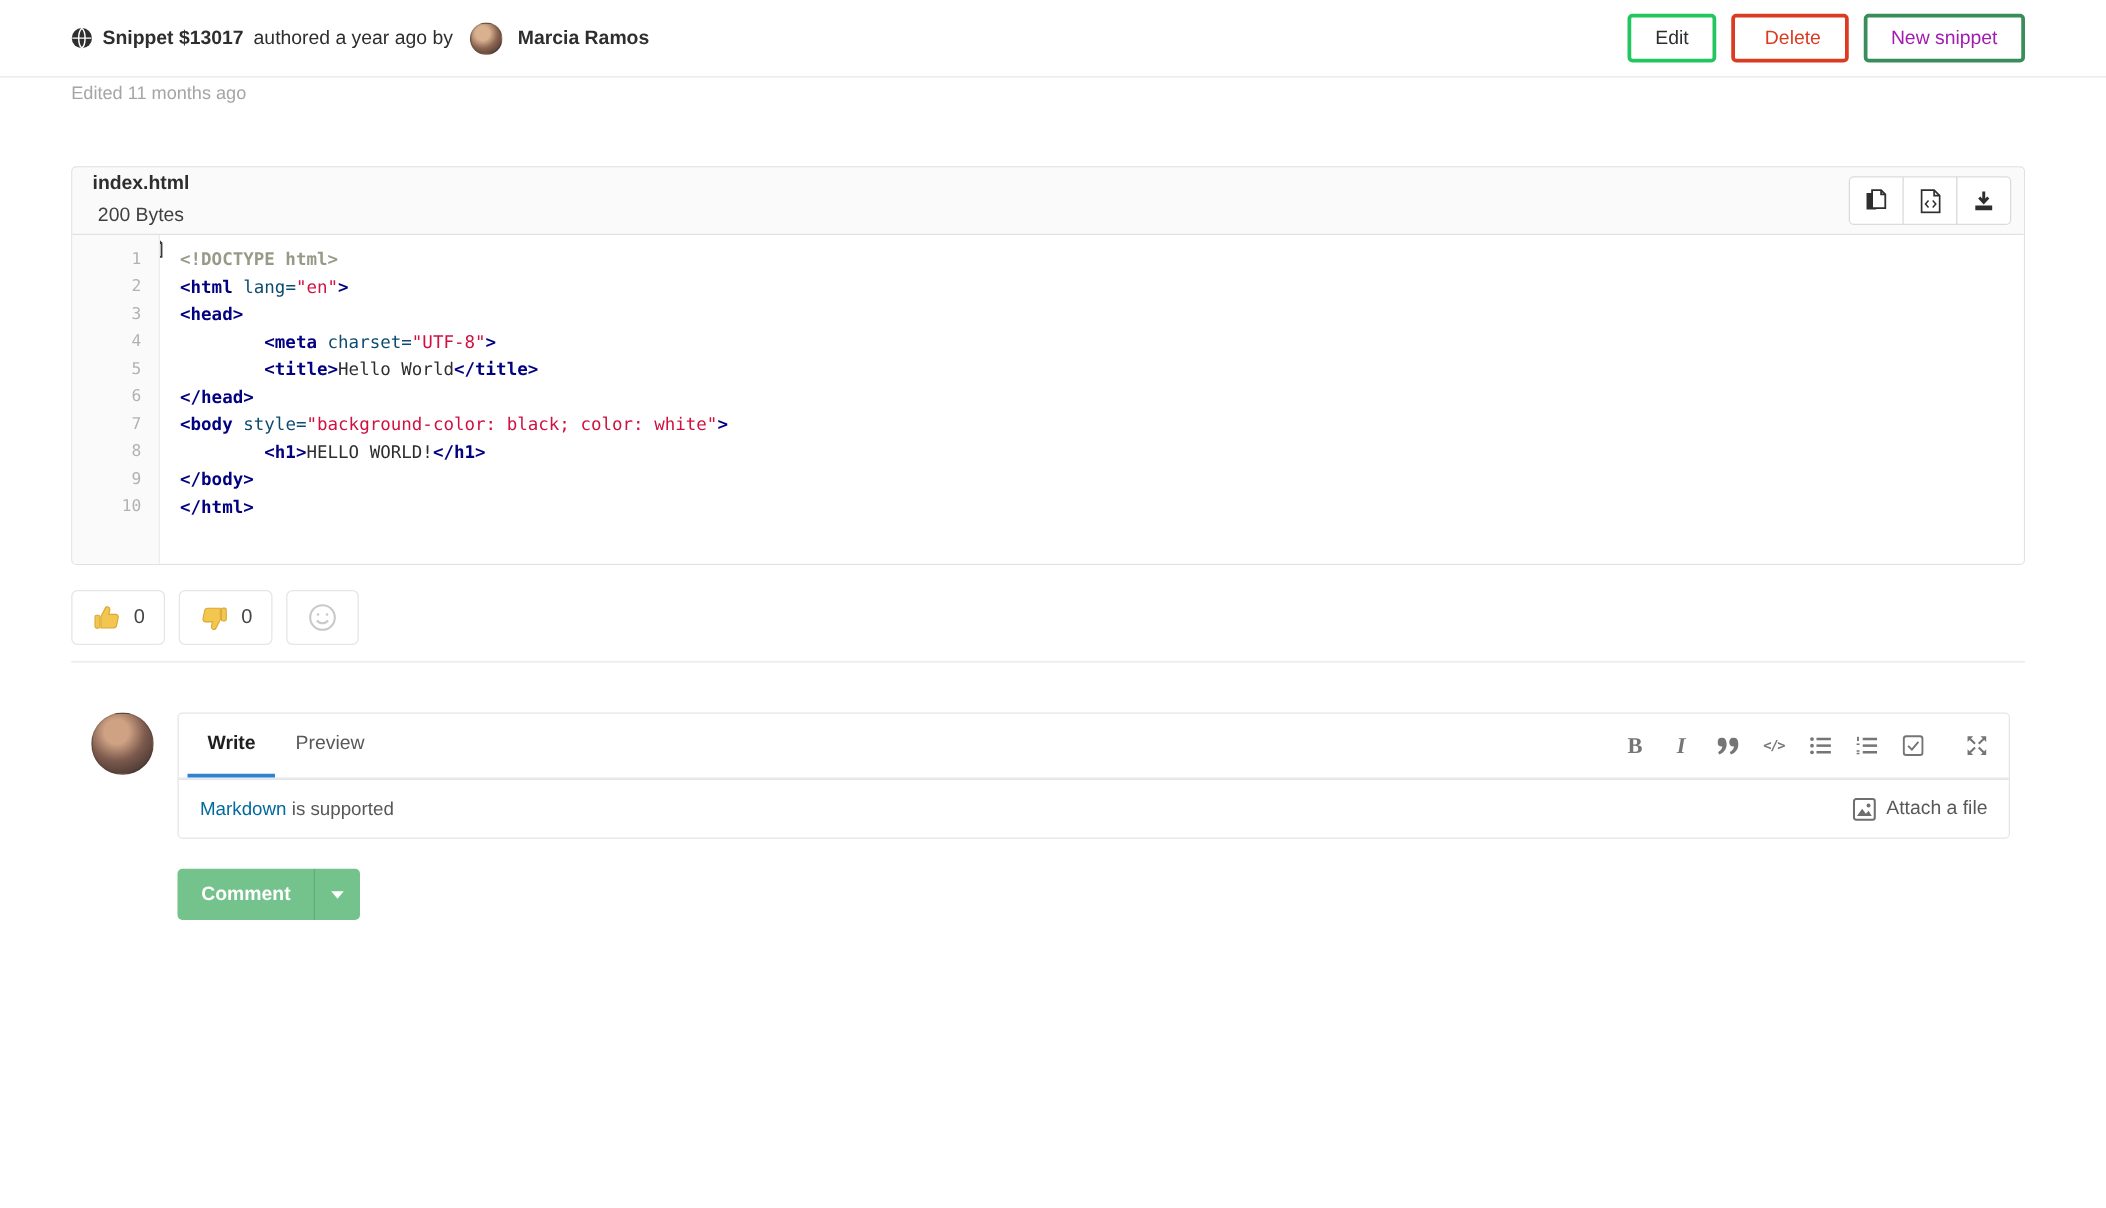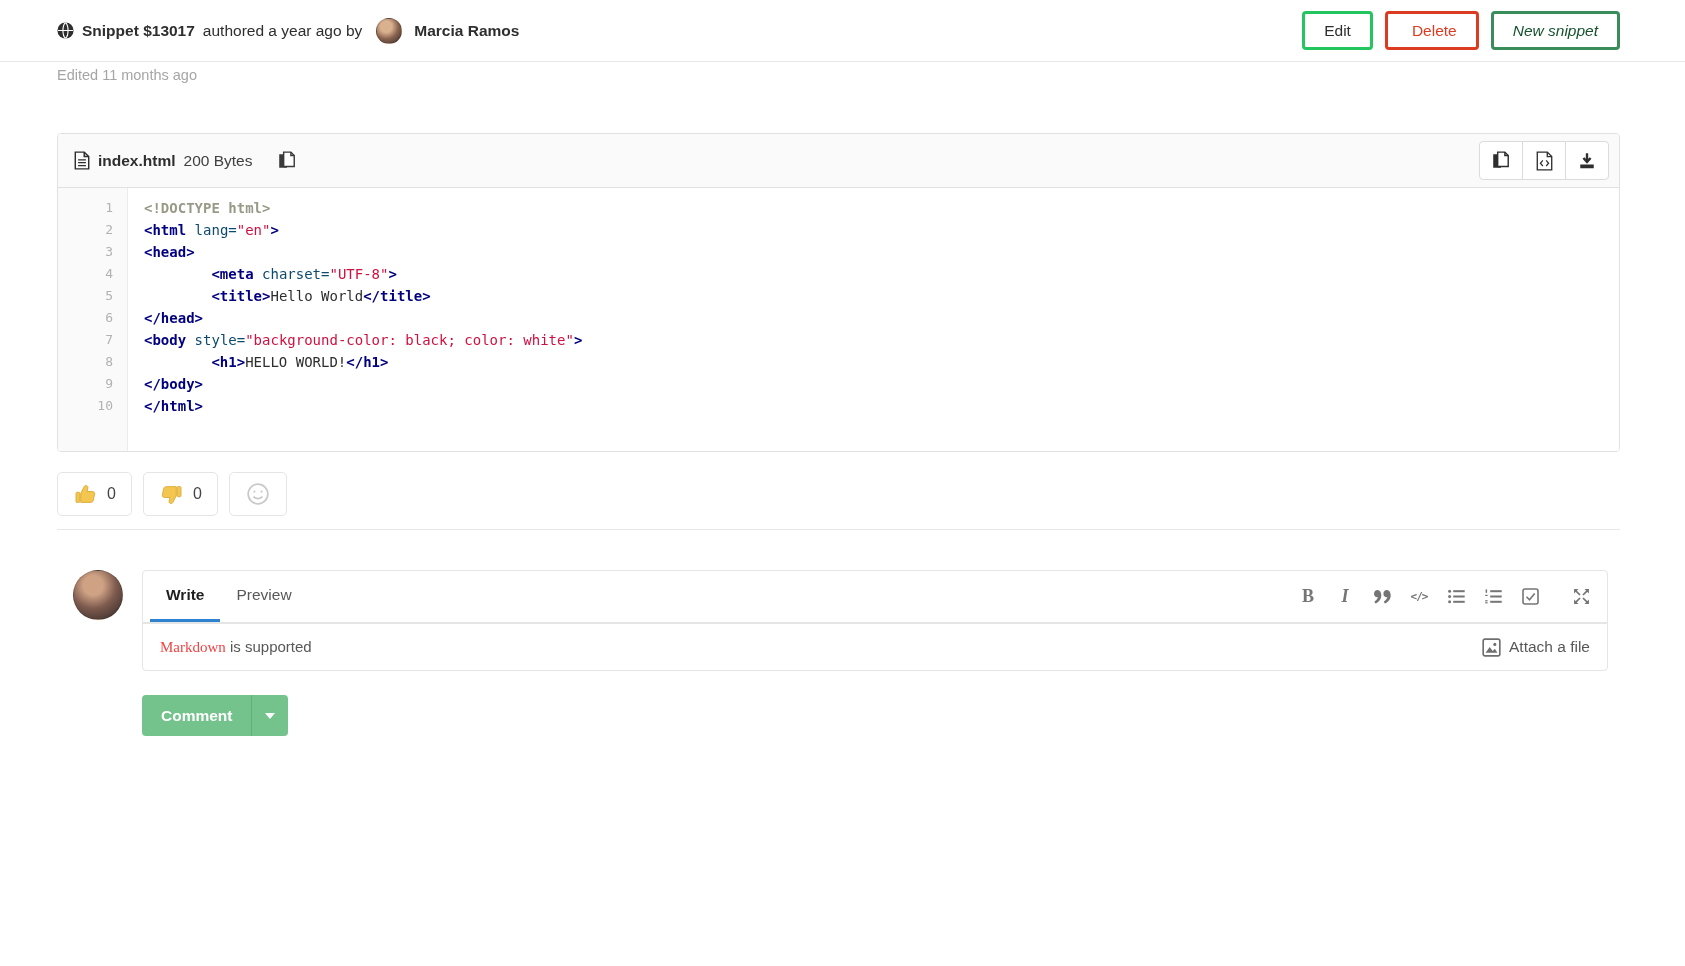--- a/index.html
+++ b/index.html
@@ -12,32 +12,32 @@
   .topbar-left { display:flex; align-items:center; gap:8px; font-size:15.5px; }
   .topbar-left .strong { font-weight:bold; }
   .avatar-sm { width:26px; height:26px; border-radius:50%; margin:0 4px 0 6px;
                background:radial-gradient(circle at 38% 32%, #d9b18f 0 26%, #8a6350 55%, #332a28 100%);
                border:1px solid rgba(0,0,0,.12); }
   .topbar-actions { display:flex; gap:12px; }
   .btn { display:inline-flex; align-items:center; justify-content:center; height:39px;
          padding:0 19px; font-size:15.5px; border-radius:4px; background:#fff; cursor:pointer;
          border:3px solid #22c55e; color:#2e2e2e; }
   .btn-danger  { border-color:#db3b21; color:#db3b21;padding-left:24px; }
-  .btn-success { border-color:#398d5b; color:#14532d;font-style:italic; }
+  .btn-success { border-color:#398d5b; color:#a21caf; }
 
   
   .content { padding:0 65px 0 57px; }
   .page-title { margin-top:24px; font-size:29px; font-weight:bold; color:#1f1f1f; letter-spacing:.2px; }
   .edited { margin-top:5px; font-size:14.5px; color:#a5a5a5; }
 
   
   .file-holder { margin-top:50px; border:1px solid #e1e1e1; border-radius:4px; overflow:hidden; }
   .file-header { height:54px; background:#fafafa; border-bottom:1px solid #e1e1e1;
                  display:flex; align-items:center; padding:0 10px 0 16px; }
-  .file-title { display:flex; align-items:center; gap:8px; font-size:15.5px; }
+  .file-title { display:flex; align-items:center; gap:8px; font-size:15.5px;flex-direction:column; }
   .file-name { font-weight:bold; }
   .file-size { color:#404040; }
   .icon-btn { background:none; border:none; padding:0; margin-left:18px; cursor:pointer; display:flex; align-items:center; }
   .file-actions { margin-left:auto; display:flex; }
   .file-actions .grp-btn { width:44px; height:39px; background:#fff; border:1px solid #dbdbdb;
                            display:flex; align-items:center; justify-content:center; cursor:pointer; margin-left:-1px; }
   .file-actions .grp-btn:first-child { border-radius:4px 0 0 4px; margin-left:0; }
   .file-actions .grp-btn:last-child  { border-radius:0 4px 4px 0; }
 
   .code-area { display:flex; background:#fff; }
@@ -82,21 +82,21 @@
   .placeholder { position:absolute; top:13px; left:16px; font-family:"DejaVu Sans Mono",monospace;
                  font-size:14.5px; color:#8a8a8a; }
   .grammarly { position:absolute; right:31px; bottom:9px; width:26px; height:26px; border-radius:50%;
                background:#4caf71; color:#fff; font-weight:bold; font-size:15px;
                display:flex; align-items:center; justify-content:center; cursor:pointer; }
   .resize-grip { position:absolute; right:5px; bottom:3px; cursor:nwse-resize; }
 
   .form-footer { height:47px; border-top:1px solid #e5e5e5; display:flex; align-items:center;
                  justify-content:space-between; padding:0 17px; font-size:15px; }
   .md-note { color:#585858; }
-  .md-note a { color:#ef4444; text-decoration:none; cursor:pointer;font-family:Liberation Serif, serif; }
+  .md-note a { color:#0369a1; text-decoration:none; cursor:pointer; }
   .attach { display:flex; align-items:center; gap:8px; color:#585858; font-size:15.5px; cursor:pointer; }
 
   .submit-row { margin-top:24px; margin-left:85px; padding-bottom:13px; display:flex; }
   .comment-btn { display:flex; height:41px; border-radius:4px; overflow:hidden; background:#74c28c; cursor:pointer; }
   .comment-btn .main { display:flex; align-items:center; padding:0 19px; color:#fff; font-weight:bold; font-size:15.5px; }
   .comment-btn .caret-part { width:37px; display:flex; align-items:center; justify-content:center; border-left:1px solid #61b07b; }
   .caret-down { width:0; height:0; border-left:5px solid transparent; border-right:5px solid transparent; border-top:6px solid #fff; }
 
   svg { display:block; }
 </style>

